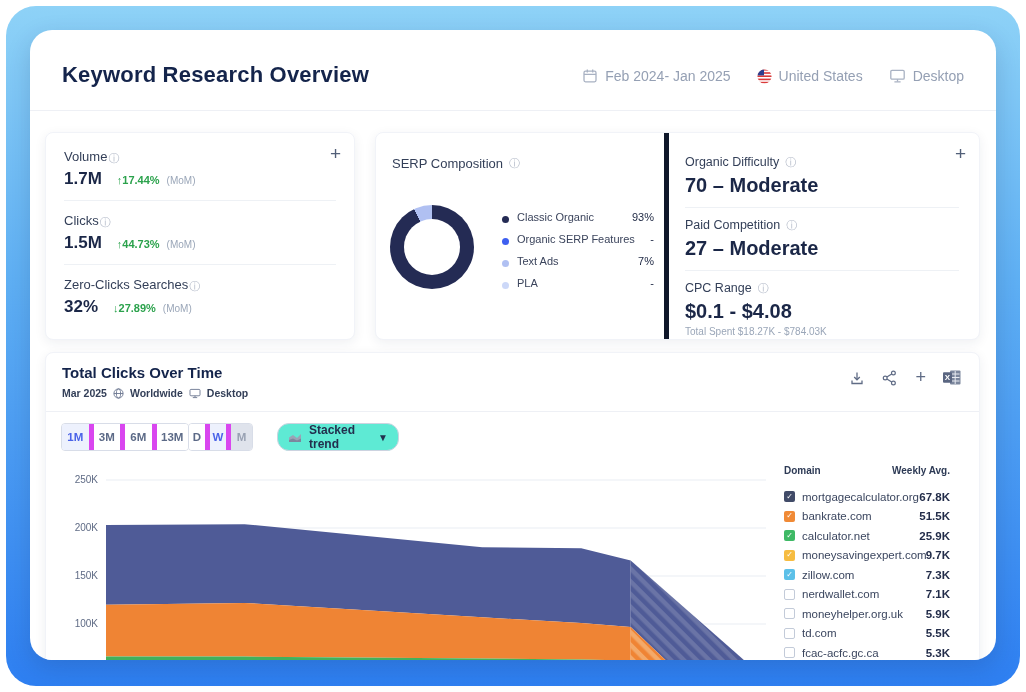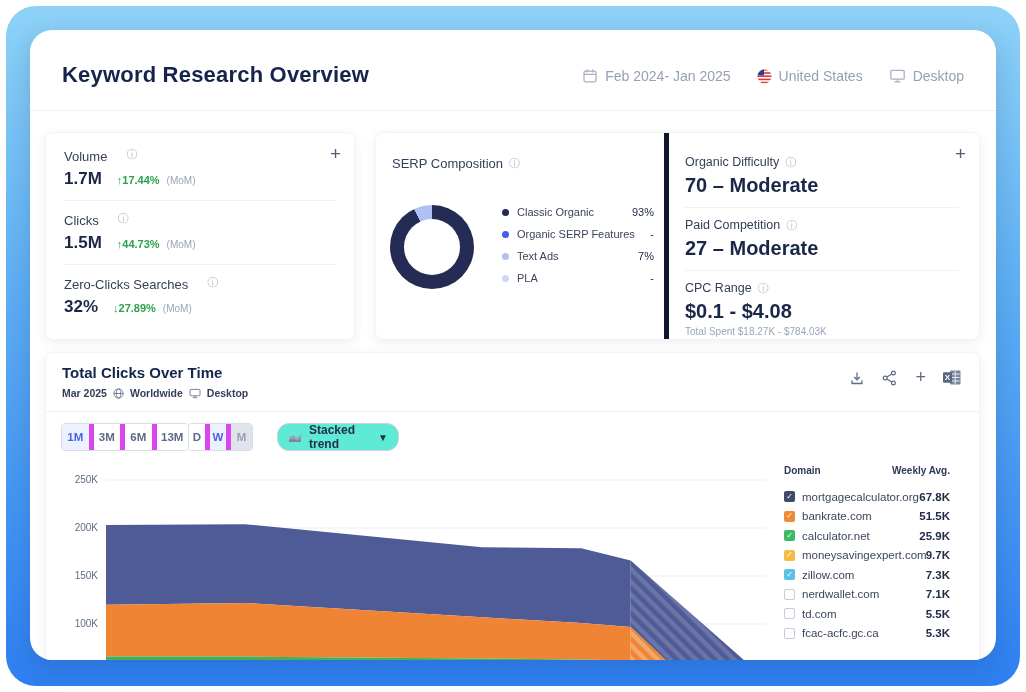--- a/index.html
+++ b/index.html
@@ -16,37 +16,37 @@
   .meta-item { display:flex; align-items:center; gap:7px; font-size:14px; color:#95a0b4; }
   .header-divider { position:absolute; left:0; top:80px; width:100%; height:1px; background:#eef0f5; }
 
   
   .card { position:absolute; background:#fff; border:1px solid #f1f3f8; border-radius:8px;
           box-shadow:0 3px 12px rgba(24,39,75,.07); }
 
   
   .metrics-card { left:15px; top:102px; width:310px; height:208px; padding:13px 18px; }
   .metric { position:relative; padding:3px 0 2px; }
-  .metric-label-row { display:flex; align-items:flex-start; gap:19px; font-size:13px; color:#333f58; }
+  .metric-label-row { display:flex; align-items:flex-end; gap:1px; font-size:13px; color:#333f58; }
   .info { font-size:11px; color:#b3bac8; line-height:1; }
   .metric-value-row { display:flex; align-items:baseline; gap:7px; margin-top:5px; }
   .metric-value { font-size:17px; font-weight:700; color:#1b2747; }
   .metric-change { font-size:11px; font-weight:700; color:#2ba24c;margin-left:8px; }
   .metric-mom { font-size:10px; color:#9aa6b8; }
   .h-divider { height:1px; background:#eef1f5; margin:9px 0; }
   .plus-btn { position:absolute; right:13px; top:11px; font-size:19px; font-weight:300; color:#525f78; cursor:pointer; line-height:1; }
 
   
   .serp-diff-card { left:345px; top:102px; width:605px; height:208px; display:flex; }
   .serp-panel { position:relative; width:293px; height:100%; border-right:5px solid #0f172a; }
   .serp-title-row { position:absolute; left:16px; top:23px; display:flex; align-items:center; gap:6px; font-size:13px; color:#333f58; }
   .donut { position:absolute; left:14px; top:72px; width:84px; height:84px; border-radius:50%; }
   .donut::after { content:""; position:absolute; left:14px; top:14px; width:56px; height:56px; background:#fff; border-radius:50%; }
   .serp-legend { position:absolute; left:126px; top:68px; width:152px; }
-  .legend-row { display:flex; align-items:center; height:22px; }
+  .legend-row { display:flex; align-items:flex-end; height:22px; }
   .legend-dot { width:7px; height:7px; border-radius:50%; margin-right:8px; flex:none; }
   .legend-label { flex:1; font-size:11px; color:#3b445c; white-space:nowrap; }
   .legend-value { font-size:11px; color:#222c47; text-align:right; }
 
   .diff-panel { position:relative; flex:1; height:100%; padding:22px 20px 0 16px; }
   .diff-label-row { display:flex; align-items:center; gap:6px; font-size:12.5px; color:#333f58; }
   .diff-value { font-size:20px; font-weight:700; color:#1b2747; margin-top:5px; }
   .diff-sub { font-size:10px; color:#9aa6b8; margin-top:3px; }
   .diff-divider { height:1px; background:#eef1f5; margin:10px 0; }
 
@@ -376,20 +376,25 @@
               <span class="domain-name">zillow.com</span>
               <span class="domain-value">7.3K</span>
             </div>
             <div class="domain-row">
               <span class="cb unchecked"></span>
               <span class="domain-name">nerdwallet.com</span>
               <span class="domain-value">7.1K</span>
             </div>
             <div class="domain-row">
               <span class="cb unchecked"></span>
+              <span class="domain-name">moneyhelper.org.uk</span>
+              <span class="domain-value">5.9K</span>
+            </div>
+            <div class="domain-row">
+              <span class="cb unchecked"></span>
               <span class="domain-name">td.com</span>
               <span class="domain-value">5.5K</span>
             </div>
             <div class="domain-row">
               <span class="cb unchecked"></span>
               <span class="domain-name">fcac-acfc.gc.ca</span>
               <span class="domain-value">5.3K</span>
             </div>
           </div>
       </div>

